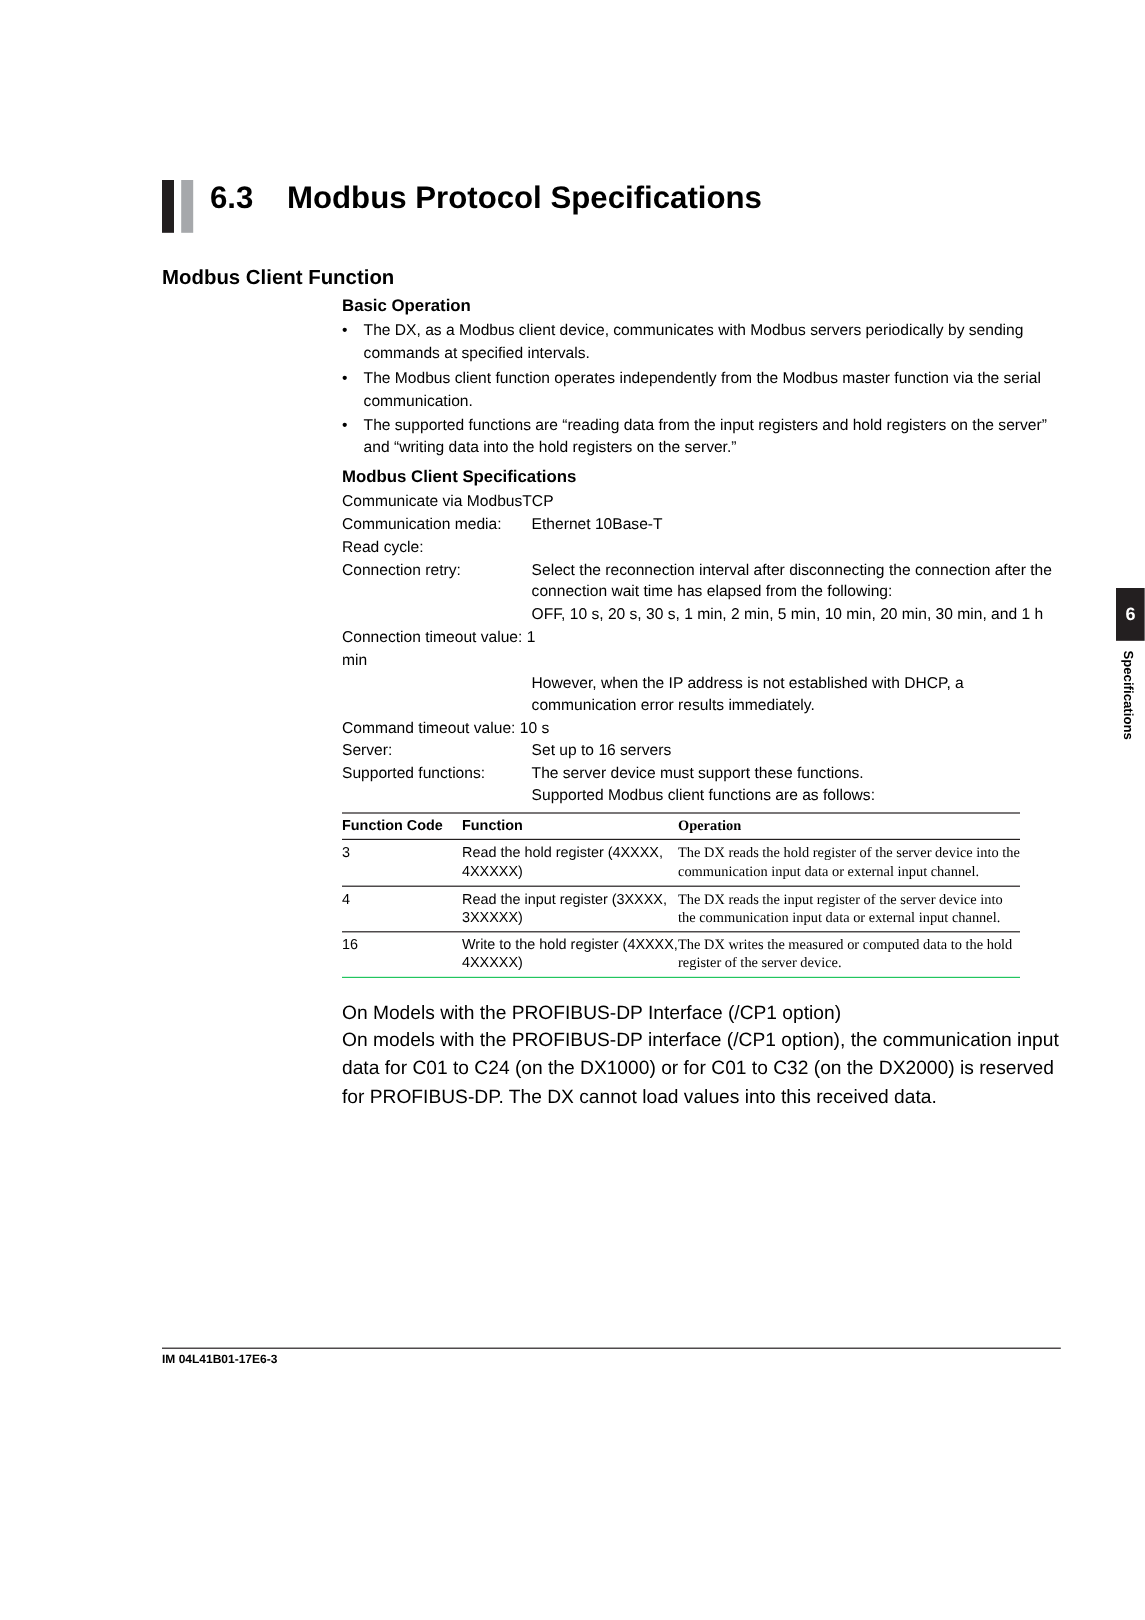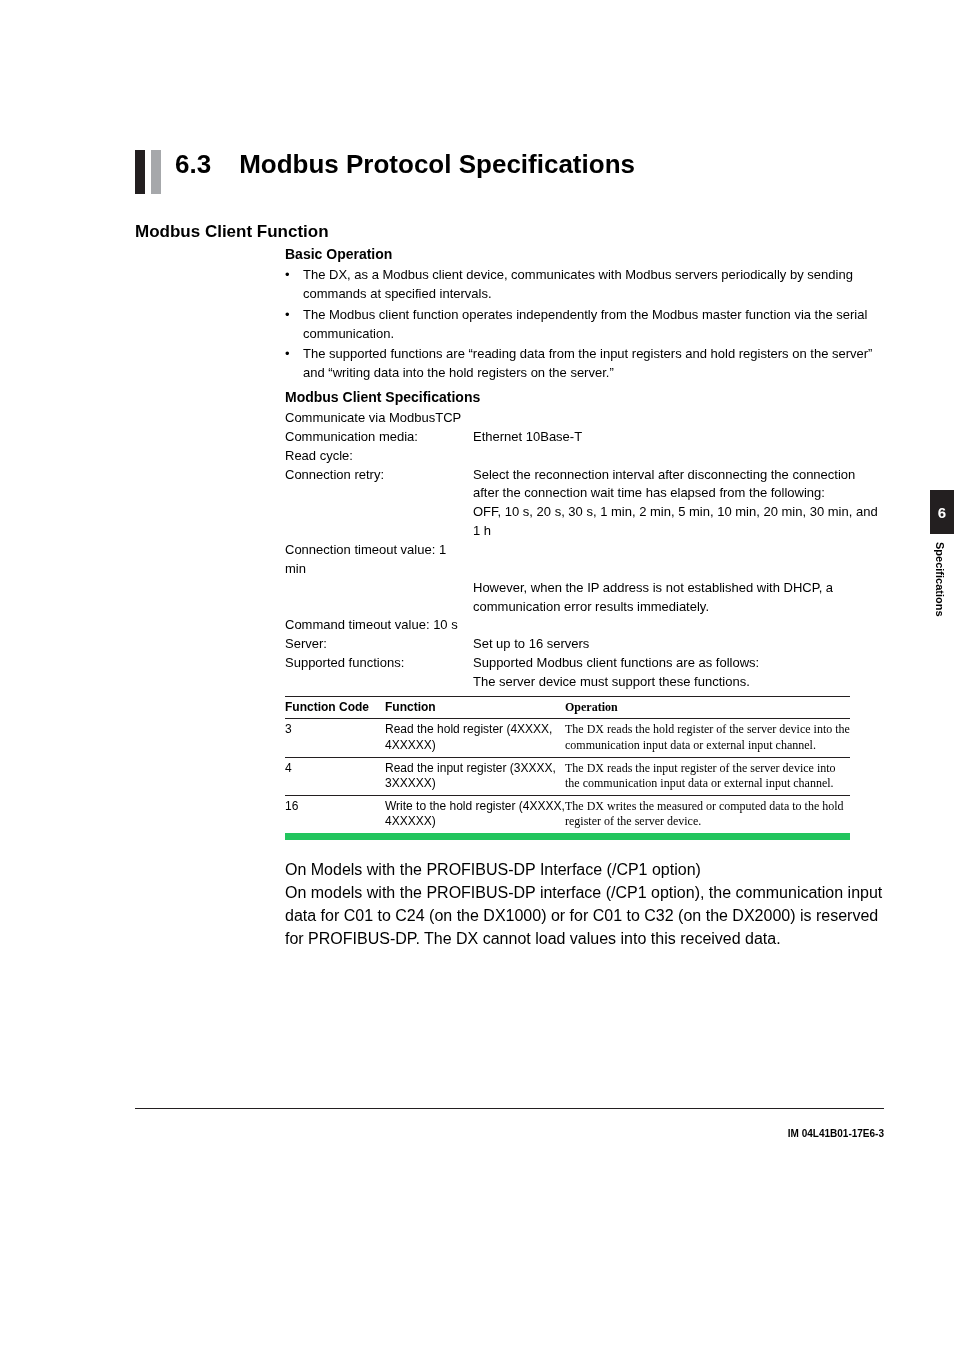--- a/index.html
+++ b/index.html
@@ -11,36 +11,36 @@
   .sec-num { font-size: 26px; font-weight: bold; margin-right: 28px; line-height: 1.1; }
   .sec-title { font-size: 26px; font-weight: bold; line-height: 1.1; }
   .h2 { font-size: 17px; font-weight: bold; margin-bottom: 4px; }
   .content-col { margin-left: 150px; }
   .h3 { font-size: 14px; font-weight: bold; margin-top: 2px; margin-bottom: 4px; }
   .bullets { margin: 0 0 6px 0; }
   .bullets .row { display: flex; font-size: 13px; line-height: 1.45; margin-bottom: 2px; }
   .bullets .dot { width: 18px; flex: none; }
   .bullets .txt { flex: 1; }
   .spec-list { font-size: 13px; line-height: 1.45; }
-  .spec-row { display: flex; gap: 30px; }
+  .spec-row { display: flex; }
   .spec-label { flex: none; }
   .spec-val { flex: 1; }
   .w1 { width: 158px; }
   .table { font-size: 12px; line-height: 1.3; border-collapse: collapse; width: 565px; margin-top: 4px; }
   .trow { display: flex; border-top: 1px solid #231f20; padding: 3px 0; }
-  .trow.last { border-bottom: 7px solid #22c55e; }
+  .trow.last { border-bottom: 1px solid #22c55e; }
   .thead { font-weight: bold; }
   .c1 { width: 100px; flex: none; }
   .c2 { width: 180px; flex: none; }
   .c3 { flex: 1; font-family: Liberation Serif, serif; }
   .after-table { font-size: 16px; line-height: 1.45; margin-top: 18px; }
   .side-tab { position: absolute; right: 0; top: 490px; width: 24px; }
   .tab-box { width: 24px; height: 44px; background: #231f20; color: #fff; display: flex; align-items: center; justify-content: center; font-size: 15px; font-weight: bold; }
   .tab-text { writing-mode: vertical-rl; font-size: 11px; font-weight: bold; margin-top: 8px; text-align: left; padding-left: 4px; }
-  .footer { position: absolute; bottom: 60px; left: 135px; right: 70px; border-top: 1px solid #231f20; padding-top: 19px; display: flex; justify-content: flex-end; font-size: 10px; font-weight: bold; }
+  .footer { position: absolute; bottom: 60px; left: 135px; right: 70px; border-top: 1px solid #231f20; padding-top: 4px; display: flex; justify-content: flex-start; font-size: 10px; font-weight: bold; }
 </style>
 </head>
 <body>
 
 <div class="page">
 
   <div class="section-bar">
     <div class="bar-black"></div>
     <div class="bar-gray"></div>
     <div class="sec-num">6.3</div>
@@ -101,22 +101,22 @@
       </div>
 
       <div class="spec-row">
         <div class="spec-label w1">Server:</div>
         <div class="spec-val">Set up to 16 servers</div>
       </div>
 
       <div class="spec-row">
         <div class="spec-label w1">Supported functions:</div>
         <div class="spec-val">
+          <div>The server device must support these functions.</div>
           <div>Supported Modbus client functions are as follows:</div>
-          <div>The server device must support these functions.</div>
         </div>
       </div>
     </div>
 
     <div class="table">
       <div class="trow thead">
         <div class="c1">Function Code</div>
         <div class="c2">Function</div>
         <div class="c3">Operation</div>
       </div>

